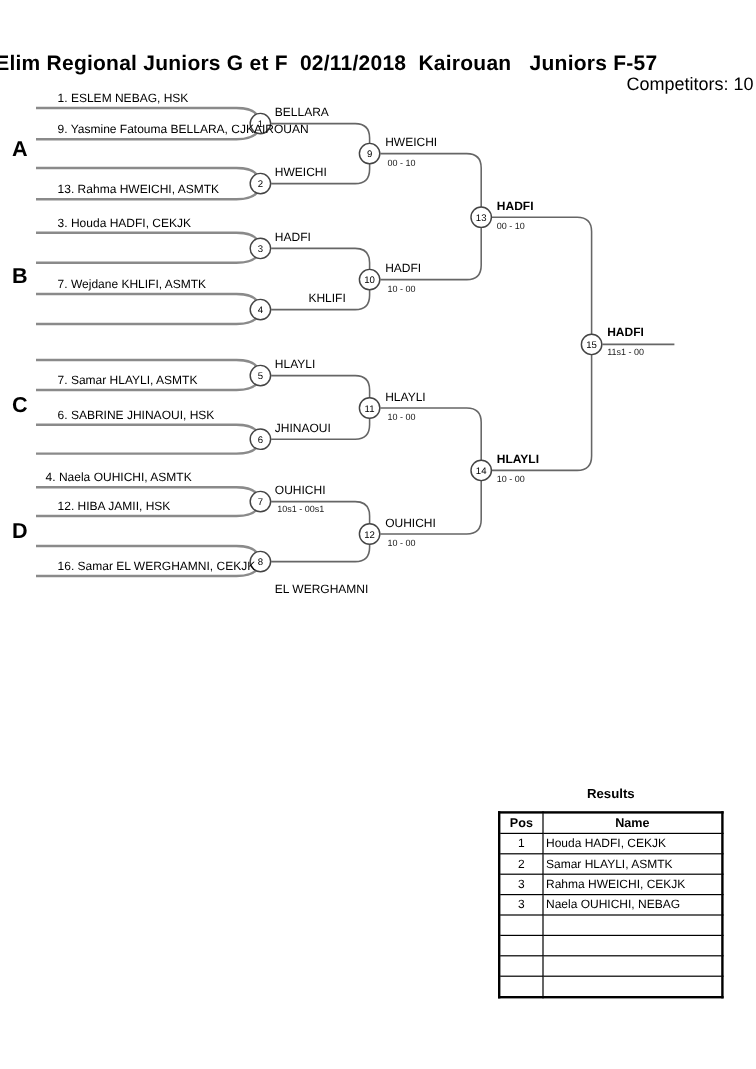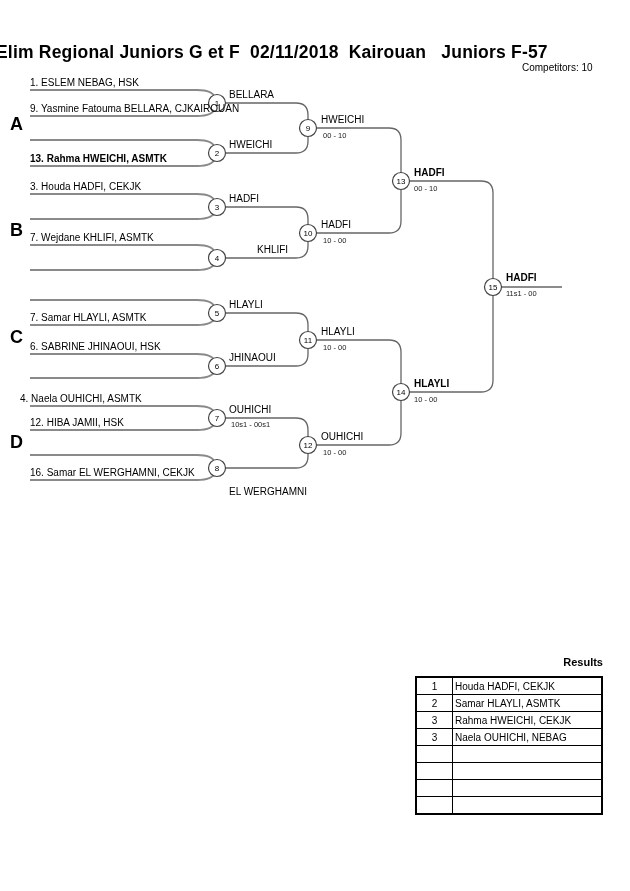--- a/index.html
+++ b/index.html
@@ -5,32 +5,32 @@
   html, body { margin: 0; padding: 0; background: #fff; }
   body {
     width: 630px; height: 891px; overflow: hidden; position: relative;
     font-family: "Liberation Sans", sans-serif; color: #000;
   }
   .abs { position: absolute; white-space: nowrap; }
   .title {
     font-size: 17.5px; font-weight: bold; white-space: pre;
     letter-spacing: 0.2px;
   }
-  .competitors { font-size: 10px; }
+  .competitors { font-size: 15px; }
   .group-letter { font-size: 18px; font-weight: bold; }
-  .seed { font-size: 10px; z-index: 3; }
+  .seed { font-size: 10px; z-index: 3; margin-left: 18px; }
   .wlabel { font-size: 10px; z-index: 3; }
   .wbold { font-weight: bold; }
   .score { font-size: 7.5px; color: #1a1a1a; z-index: 3; }
   svg.bracket { position: absolute; left: 0; top: 0; z-index: 1; }
   .compline { fill: none; stroke: #8a8a8a; stroke-width: 2; }
   .connline { fill: none; stroke: #666; stroke-width: 1.3; }
   .mcircle { fill: #fff; stroke: #444; stroke-width: 1.2; }
   .mnum { font-size: 8px; text-anchor: middle; fill: #000; font-family: "Liberation Sans", sans-serif; }
-  .results-title { font-size: 11px; font-weight: bold; text-align: right; width: 188px; }
+  .results-title { font-size: 11px; font-weight: bold; text-align: center; width: 188px; }
   table.results {
     position: absolute; left: 415px; top: 676px; width: 188px;
     border-collapse: collapse; border: 2px solid #000;
     font-size: 10px;
   }
   table.results th, table.results td { border: 1px solid #000; height: 16px; padding: 0 2px; }
   table.results th { font-size: 10.5px; }
   td.pos-col { width: 31px; text-align: center; }
   td.name-col { text-align: left; padding-left: 7px; }
 </style>
@@ -140,21 +140,21 @@
       <text class="mnum" x="401" y="395">14</text>
     </g>
   <g>
       <circle class="mcircle" cx="493" cy="287" r="8.5"></circle>
       <text class="mnum" x="493" y="290">15</text>
     </g>
 </svg>
 
 <div class="abs seed" style="left:30px; top:77px;">1. ESLEM NEBAG, HSK</div>
 <div class="abs seed" style="left:30px; top:103px;">9. Yasmine Fatouma BELLARA, CJKAIROUAN</div>
-<div class="abs seed" style="left:30px; top:153px;font-weight:bold;">13. Rahma HWEICHI, ASMTK</div>
+<div class="abs seed" style="left:30px; top:153px;">13. Rahma HWEICHI, ASMTK</div>
 <div class="abs seed" style="left:30px; top:181px;">3. Houda HADFI, CEKJK</div>
 <div class="abs seed" style="left:30px; top:232px;">7. Wejdane KHLIFI, ASMTK</div>
 <div class="abs seed" style="left:30px; top:312px;">7. Samar HLAYLI, ASMTK</div>
 <div class="abs seed" style="left:30px; top:341px;">6. SABRINE JHINAOUI, HSK</div>
 <div class="abs seed" style="left:20px; top:393px;">4. Naela OUHICHI, ASMTK</div>
 <div class="abs seed" style="left:30px; top:417px;">12. HIBA JAMII, HSK</div>
 <div class="abs seed" style="left:30px; top:467px;">16. Samar EL WERGHAMNI, CEKJK</div>
 
 <div class="abs wlabel" style="left:229px; top:89px;">BELLARA</div>
 <div class="abs wlabel" style="left:229px; top:139px;">HWEICHI</div>
@@ -176,20 +176,24 @@
 <div class="abs wlabel wbold" style="left:414px; top:167px;">HADFI</div>
 <div class="abs score" style="left:414px; top:184px;">00 - 10</div>
 <div class="abs wlabel wbold" style="left:414px; top:378px;">HLAYLI</div>
 <div class="abs score" style="left:414px; top:395px;">10 - 00</div>
 <div class="abs wlabel wbold" style="left:506px; top:272px;">HADFI</div>
 <div class="abs score" style="left:506px; top:289px;">11s1 - 00</div>
 
 <div class="abs results-title" style="left:415px; top:656px;">Results</div>
 <table class="results">
   <tbody>
+      <tr>
+    <th class="pos-col">Pos</th>
+    <th class="name-col" style="text-align:center;">Name</th>
+  </tr>
   <tr>
     <td class="pos-col">1</td>
     <td class="name-col">Houda HADFI, CEKJK</td>
   </tr>
   <tr>
     <td class="pos-col">2</td>
     <td class="name-col">Samar HLAYLI, ASMTK</td>
   </tr>
   <tr>
     <td class="pos-col">3</td>

